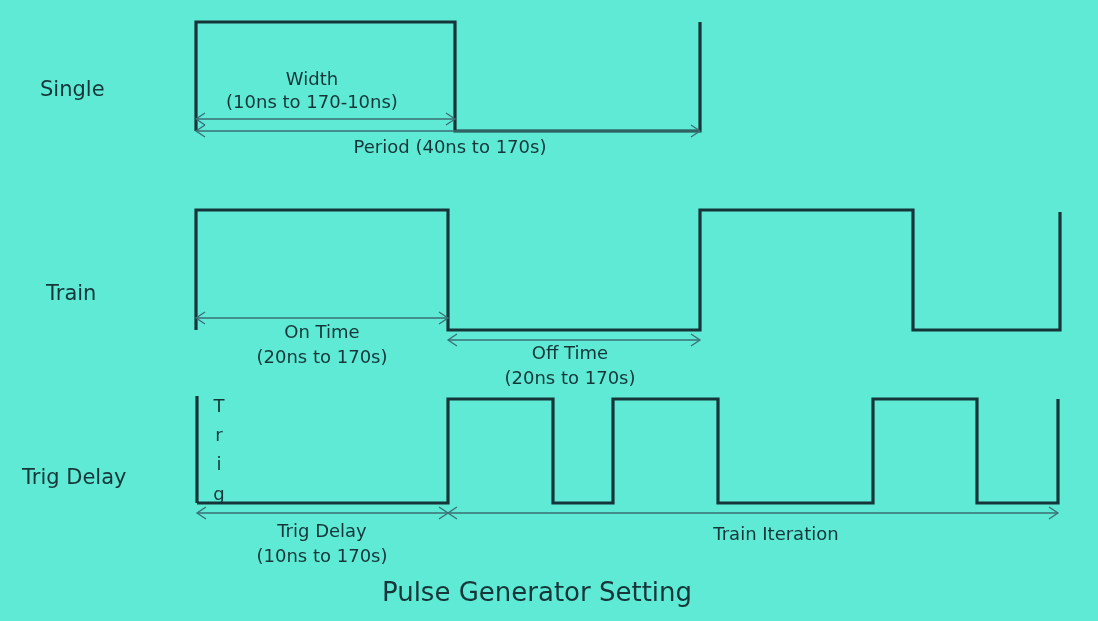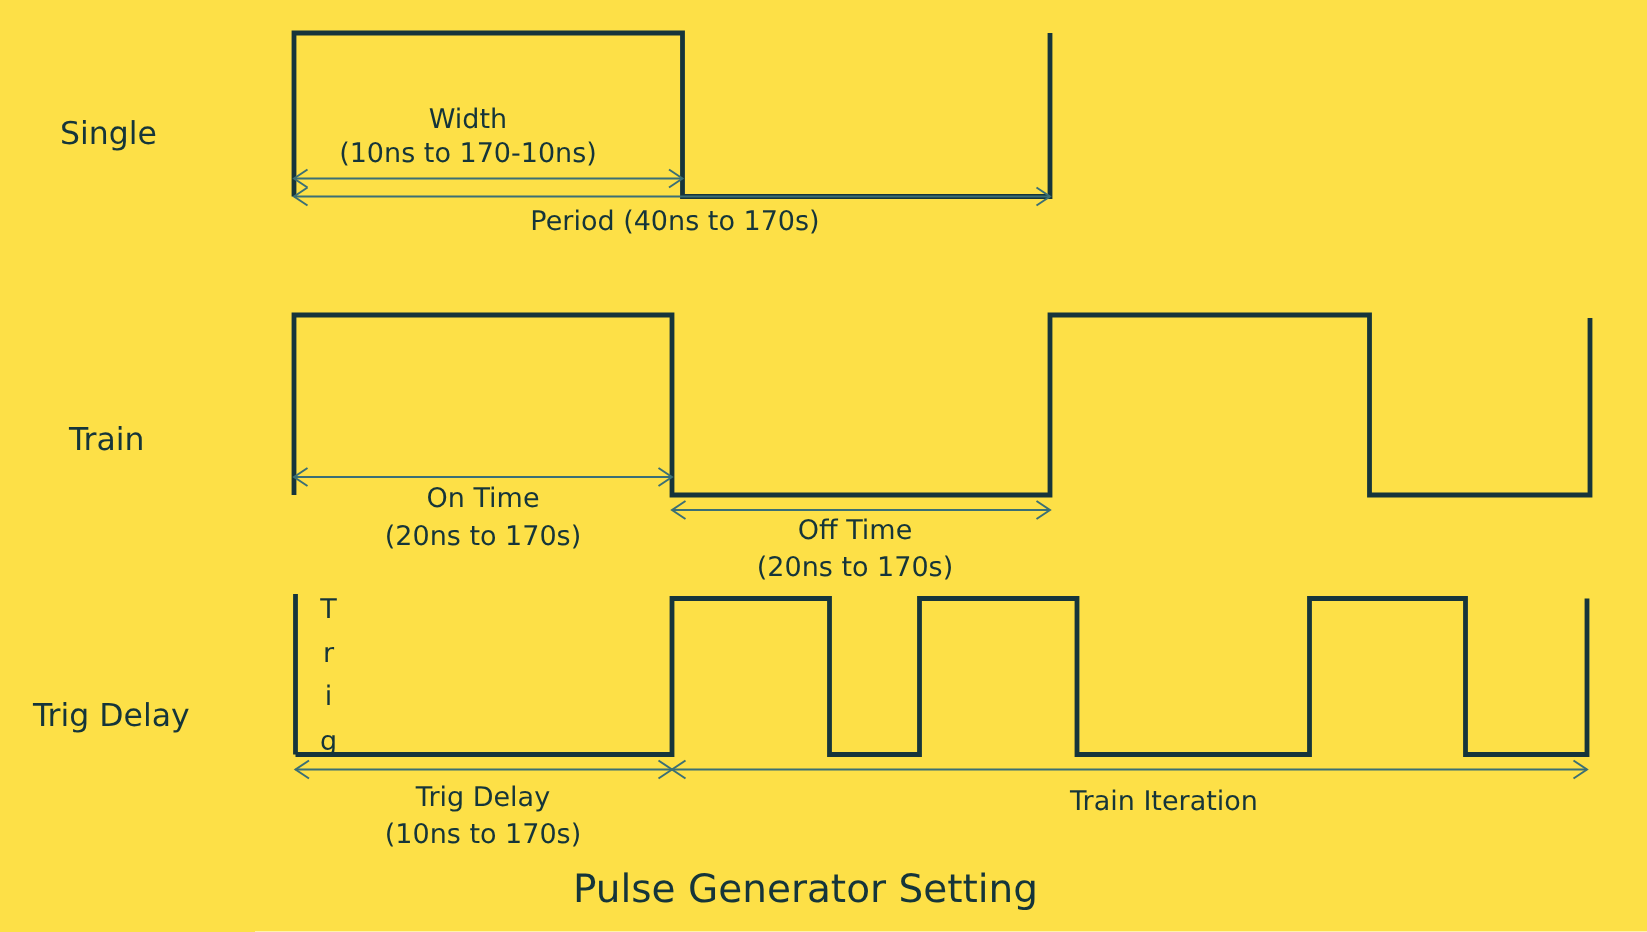--- a/index.html
+++ b/index.html
@@ -4,21 +4,21 @@
 <style>
   html, body {
     margin: 0;
     padding: 0;
     background: #ffffff;
   }
   #stage {
     position: relative;
     width: 1098px;
     height: 621px;
-    background: #fde047;
+    background: #5eead4;
     overflow: hidden;
     font-family: "DejaVu Sans", "Liberation Sans", sans-serif;
   }
   #diagram-svg {
     position: absolute;
     left: 0;
     top: 0;
     width: 1098px;
     height: 621px;
   }

